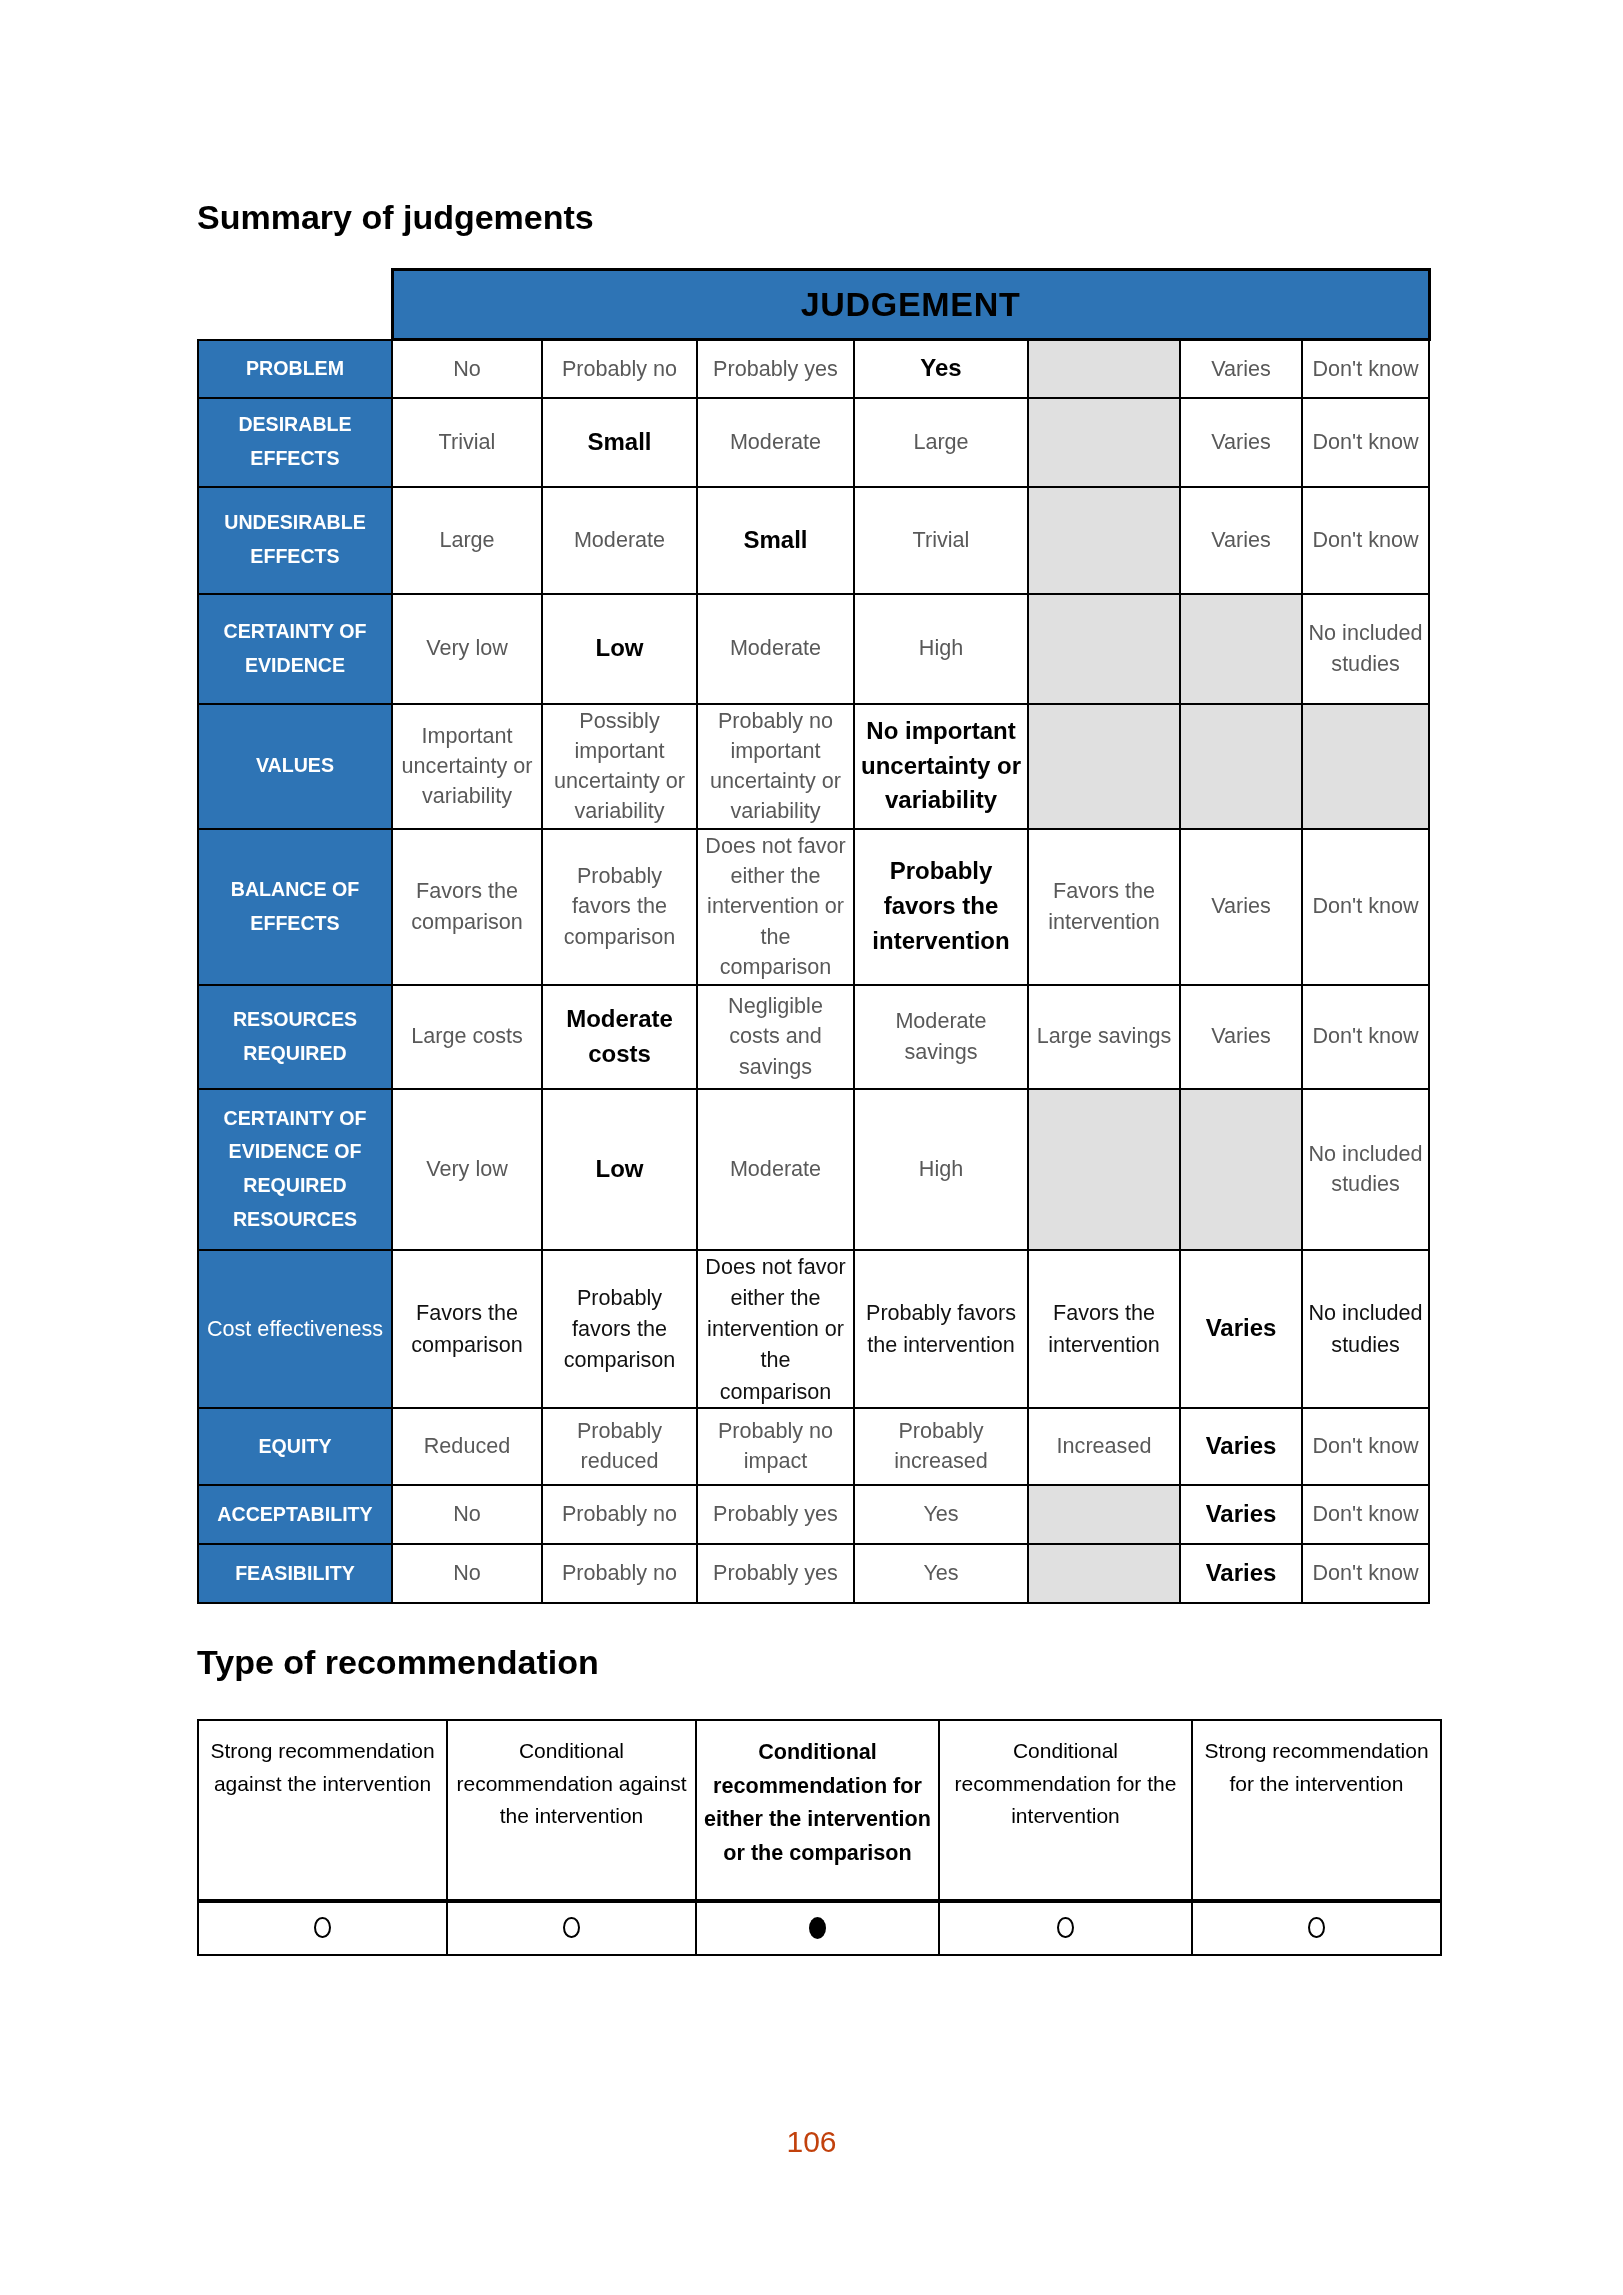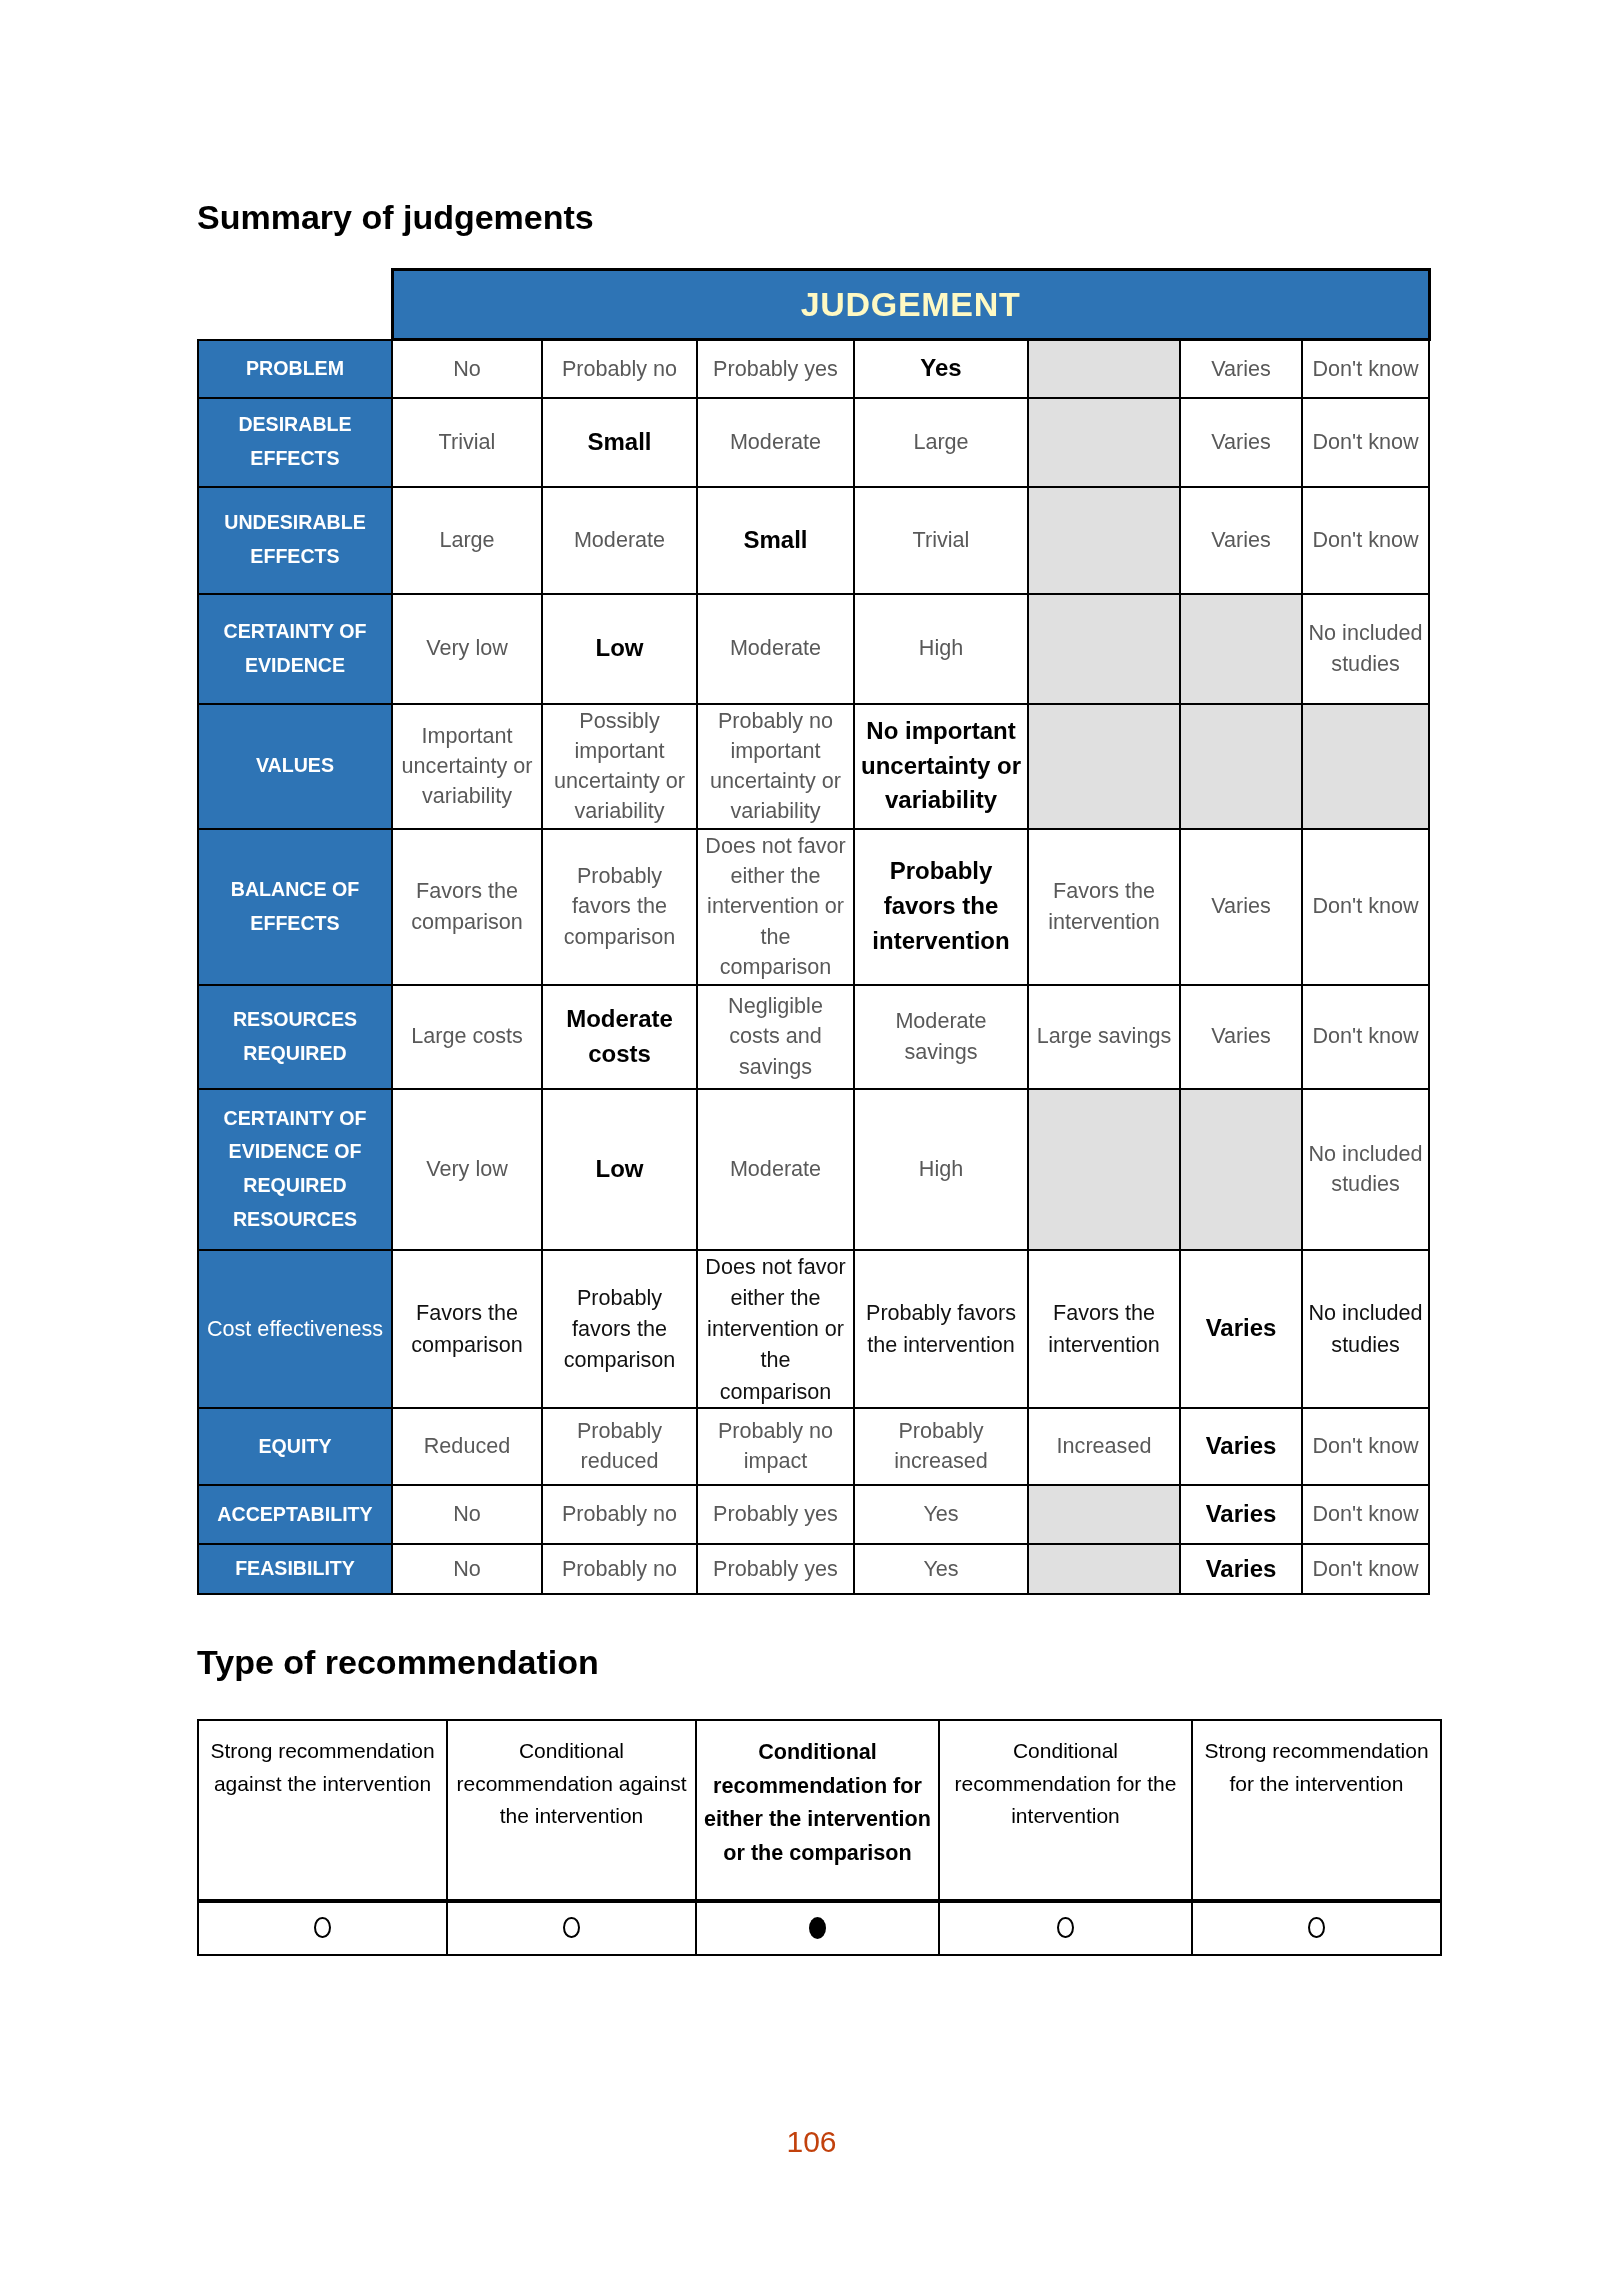--- a/index.html
+++ b/index.html
@@ -33,38 +33,38 @@
     width:1231px;
   }
   #judgement-table td,#judgement-table th{
     border:2.6px solid #000;
     text-align:center;vertical-align:middle;
     padding:0 3.9px;
     overflow:hidden;
   }
   #judgement-table .corner{border:none;background:#fff;}
   #judgement-table .jhead{
-    background:var(--blue);color:#fef9c3;
+    background:var(--blue);color:#000000;
     font-size:34px;font-weight:bold;
     border:3.3px solid #000;
     letter-spacing:0.7px;
   }
   #judgement-table tr.hr{height:70px;}
   #judgement-table tbody tr:nth-child(1){height:58px;}
   #judgement-table tbody tr:nth-child(2){height:89px;}
   #judgement-table tbody tr:nth-child(3){height:107px;margin-left:48px;}
   #judgement-table tbody tr:nth-child(4){height:110px;padding-left:44px;}
   #judgement-table tbody tr:nth-child(5){height:125px;}
   #judgement-table tbody tr:nth-child(6){height:156px;}
   #judgement-table tbody tr:nth-child(7){height:104px;}
   #judgement-table tbody tr:nth-child(8){height:161px;margin-top:28px;}
   #judgement-table tbody tr:nth-child(9){height:156px;}
   #judgement-table tbody tr:nth-child(10){height:77px;}
   #judgement-table tbody tr:nth-child(11){height:59px;}
-  #judgement-table tbody tr:nth-child(12){height:50px;}
+  #judgement-table tbody tr:nth-child(12){height:59px;}
 
   #judgement-table th.rowlabel{
     background:var(--blue);color:#fff;
     font-size:19.6px;font-weight:bold;
     line-height:1.72;padding:0 7.9px;
   }
   #judgement-table th.rowlabel.plain{
     font-weight:normal;font-size:21.6px;text-transform:none;line-height:1.4;
   }
   #judgement-table td.muted{color:var(--muted);font-size:21.6px;line-height:1.4;}

